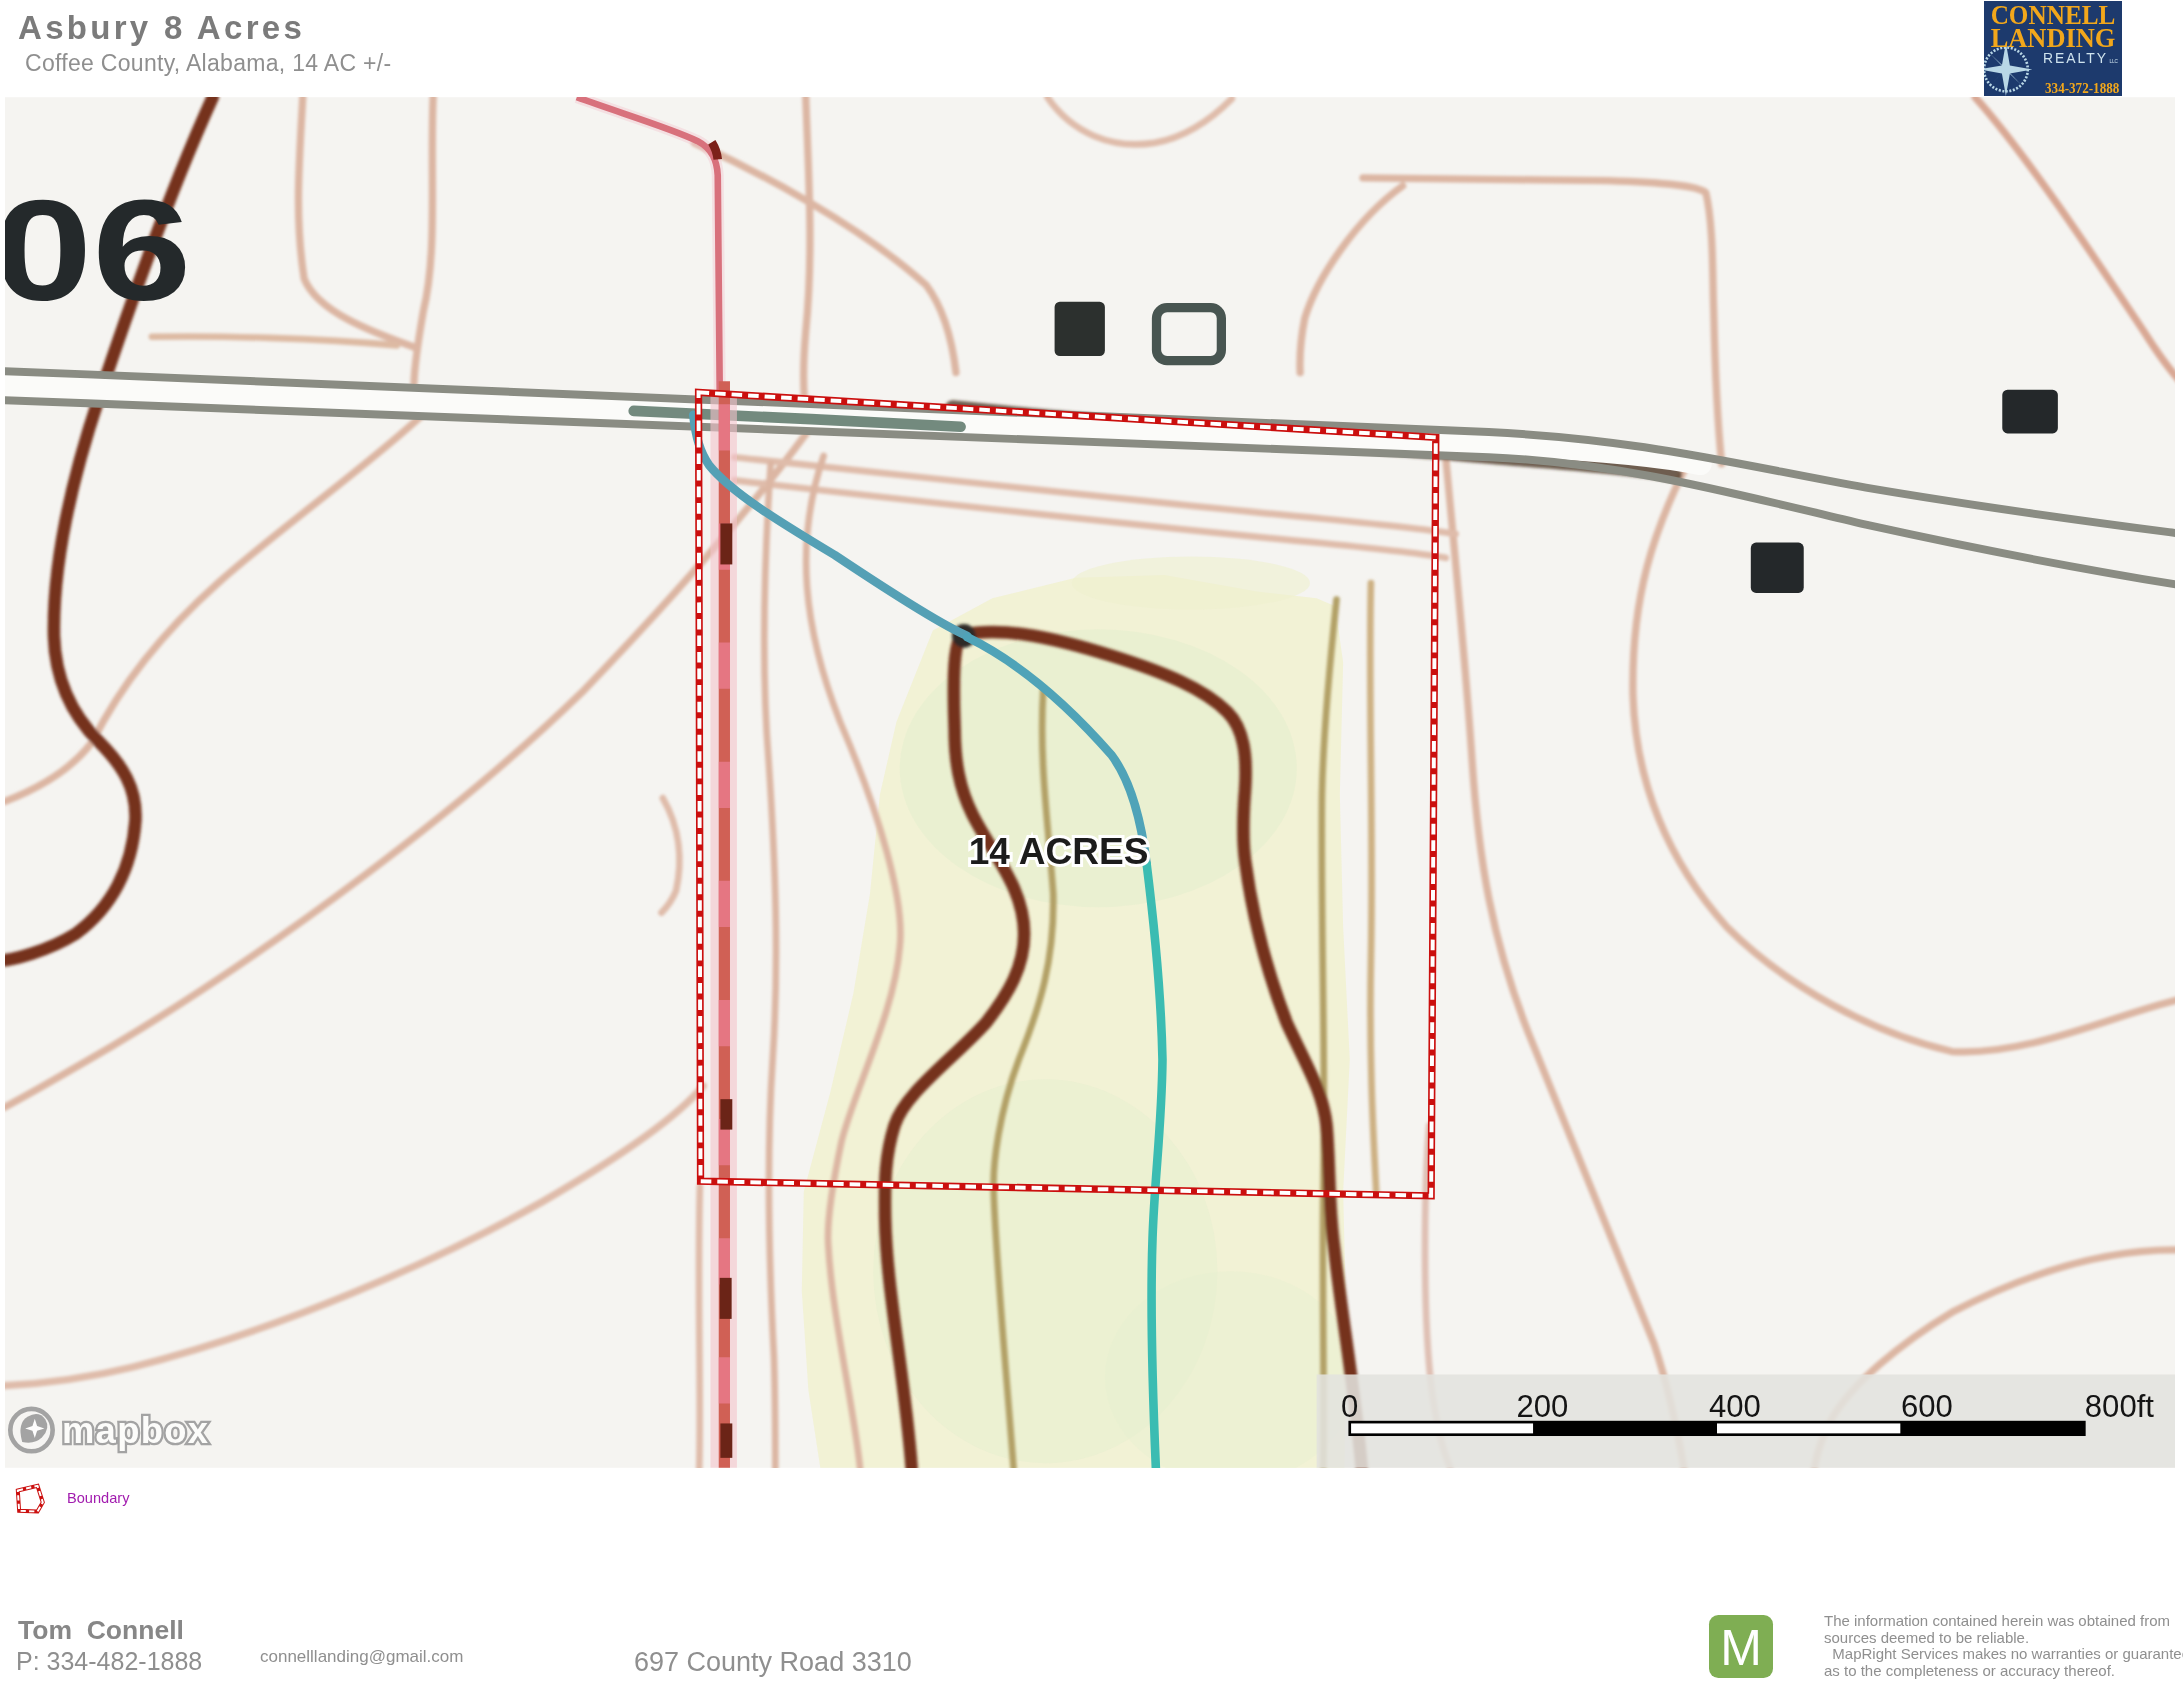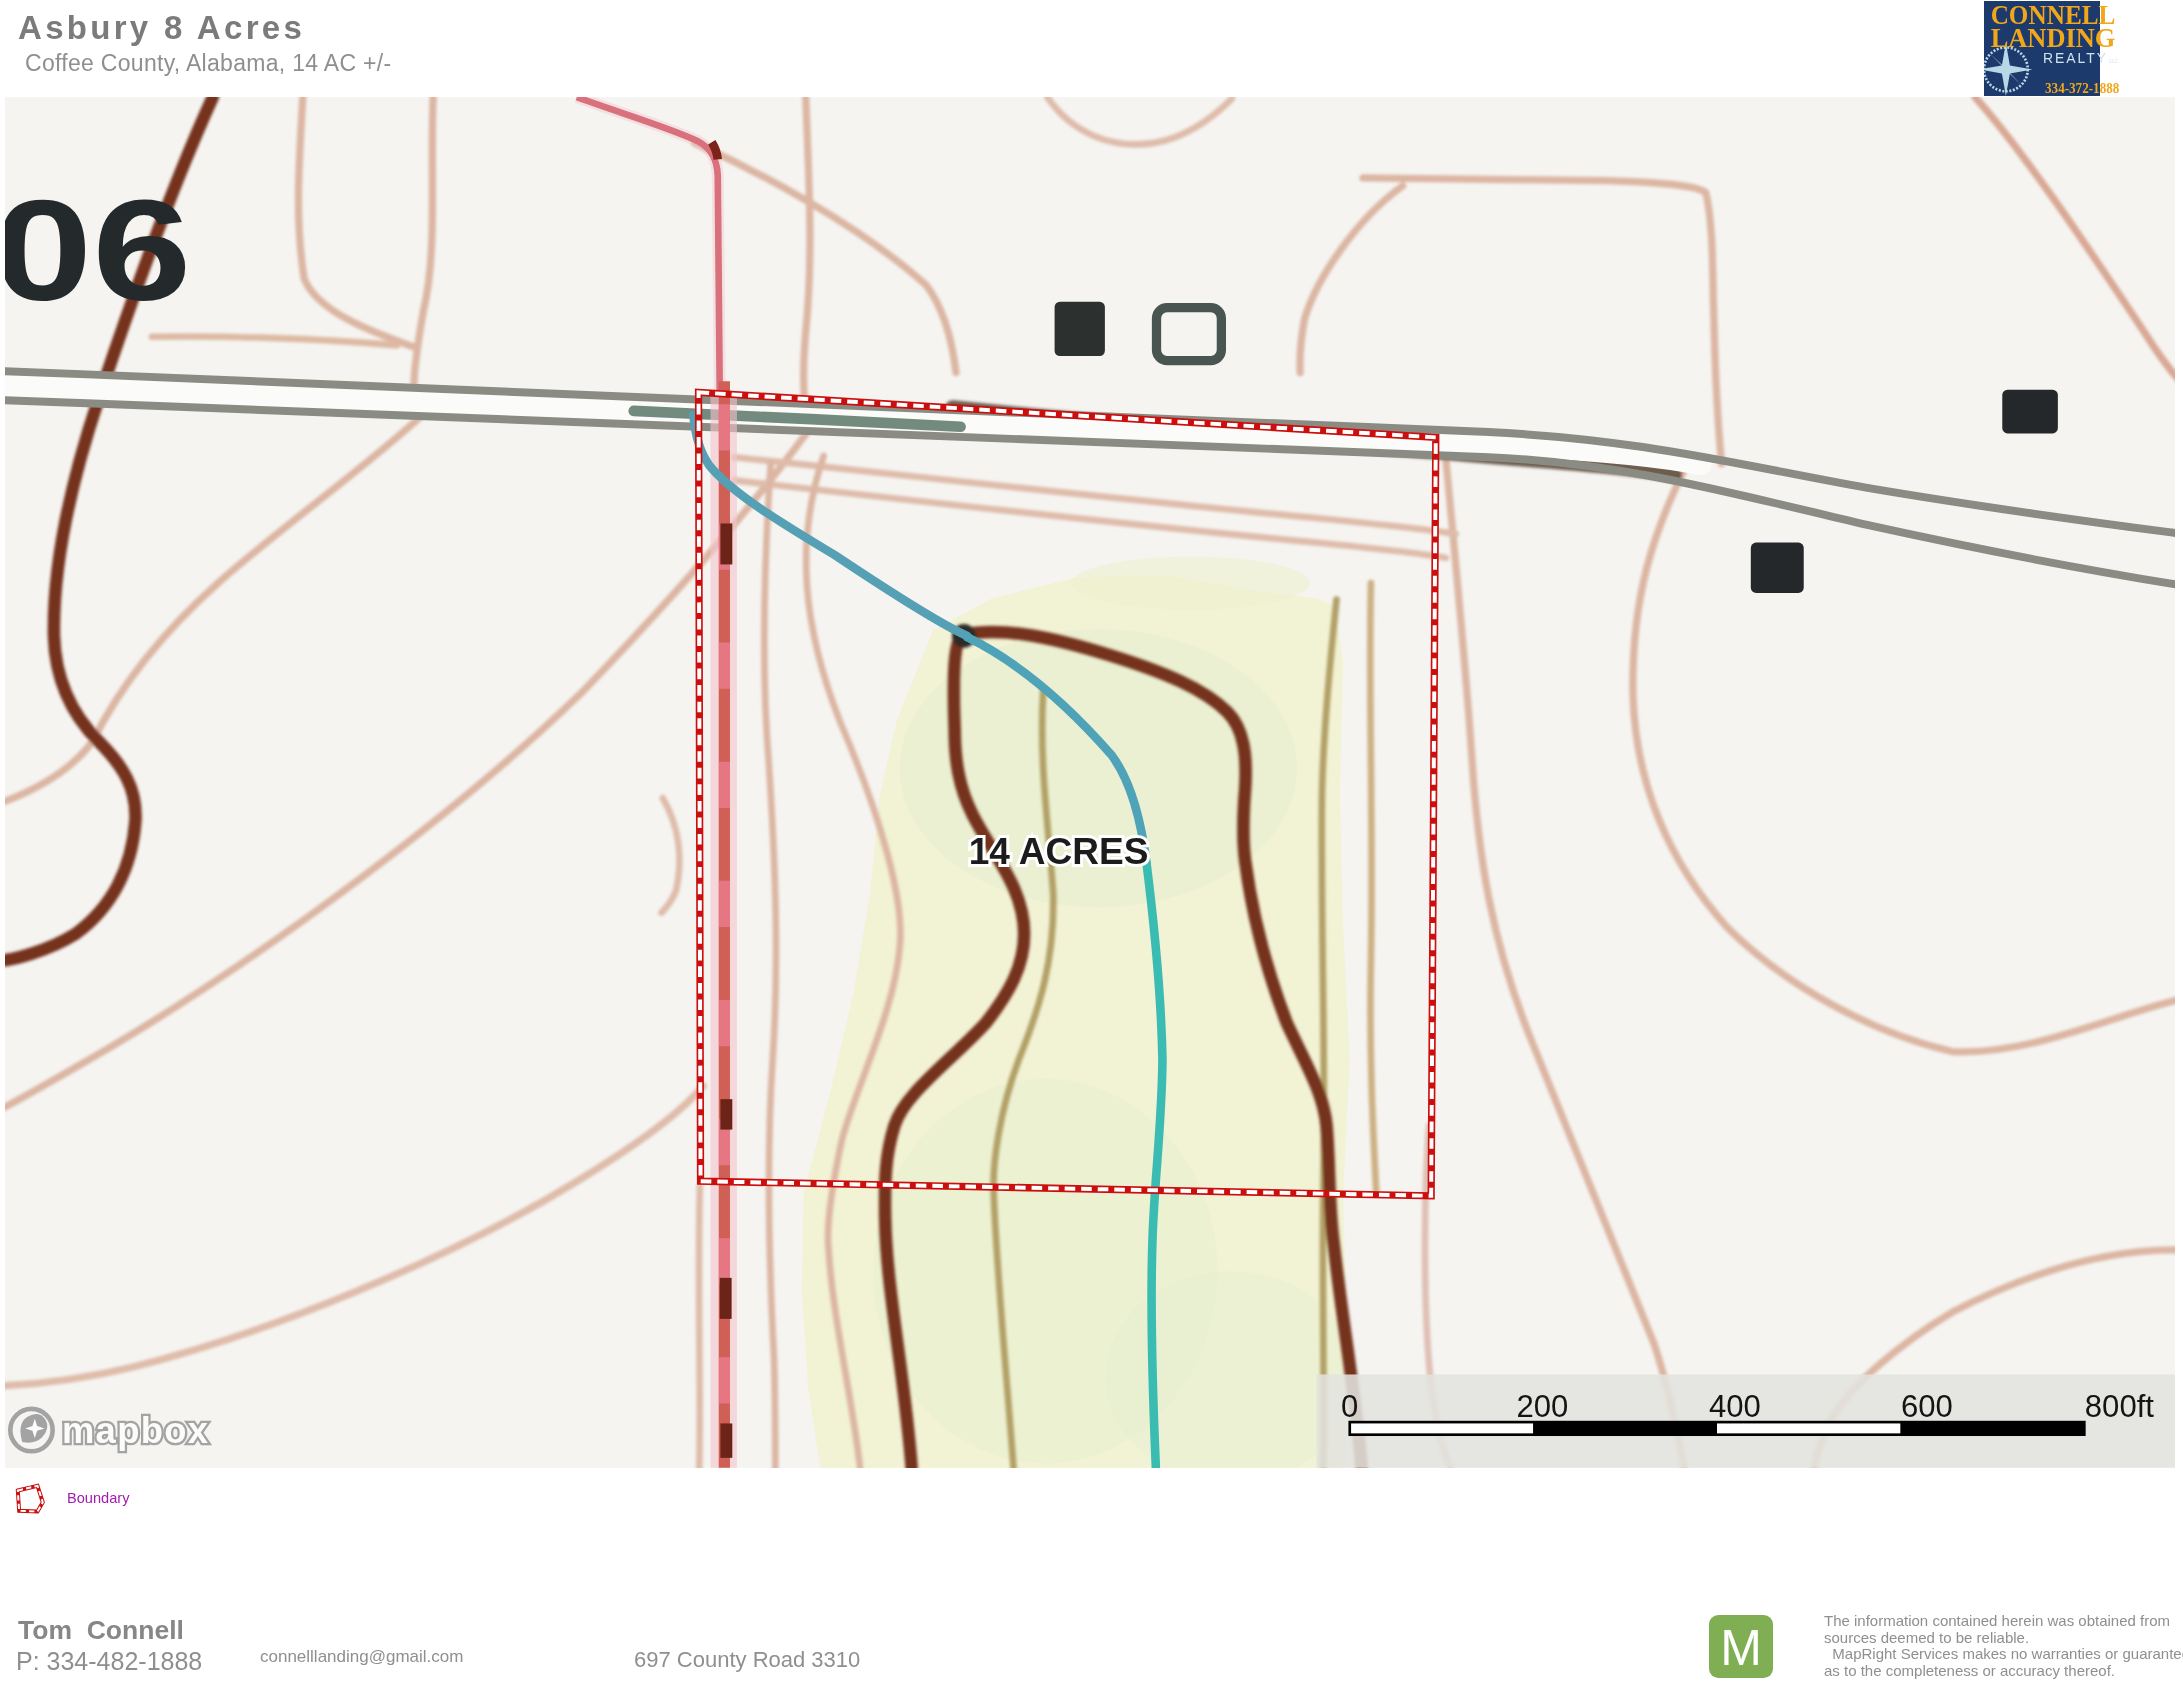--- a/index.html
+++ b/index.html
@@ -7,21 +7,21 @@
        font-family:"Liberation Sans", sans-serif;overflow:hidden;}
   .abs{position:absolute;}
 </style>
 </head>
 <body>
 
 <div class="abs" style="left:18px;top:9.3px;font-size:33px;font-weight:bold;color:#7b7b7b;letter-spacing:3.3px;">Asbury 8 Acres</div>
 
 <div class="abs" style="left:25px;top:50px;font-size:23px;color:#8f8f8f;letter-spacing:0.3px;">Coffee County, Alabama, 14 AC +/-</div>
 
-<div class="abs" style="left:1984px;top:1.3px;width:116px;height:95px;background:#1d3a6d;">
+<div class="abs" style="left:1984px;top:1.3px;width:138px;height:95px;background:#1d3a6d;">
 <svg width="138" height="95" viewBox="0 0 208 143">
 
   <g fill="#b9d7e6" stroke="none">
     <circle cx="33" cy="103" r="33" fill="none" stroke="#b9d7e6" stroke-width="4" stroke-dasharray="3 2.4"></circle>
     <path d="M33,63 L39,97 L73,103 L39,109 L33,143 L27,109 L-7,103 L27,97 Z"></path>
     <path d="M10,80 L30,99 L56,126 L36,107 Z"></path>
     <path d="M56,80 L37,99 L10,126 L29,107 Z"></path>
   </g>
 
   <text x="104" y="35" font-family="Liberation Serif, serif" font-size="40" font-weight="bold" fill="#f2a71b" text-anchor="middle" textLength="188" lengthAdjust="spacingAndGlyphs">CONNELL</text>
@@ -189,21 +189,21 @@
 <svg class="abs" style="left:0px;top:1476px;" width="79" height="46" viewBox="0 0 120 70">
   <polygon points="27,22 57,15 65,40 57,54 29,53" fill="none" stroke="#cb100f" stroke-width="6"></polygon>
   <polygon points="27,22 57,15 65,40 57,54 29,53" fill="none" stroke="#ffffff" stroke-width="3" stroke-dasharray="8 5"></polygon>
 </svg>
 
 <div class="abs" style="left:67px;top:1490px;font-size:14.6px;color:#a21caf;">Boundary</div>
 
 <div class="abs" style="left:18px;top:1615px;font-size:26.5px;font-weight:bold;color:#878787;">Tom&nbsp;&nbsp;Connell</div>
 <div class="abs" style="left:16px;top:1647px;font-size:25px;color:#8f8f8f;">P: 334-482-1888</div>
 <div class="abs" style="left:260px;top:1647px;font-size:17px;color:#8f8f8f;">connelllanding@gmail.com</div>
-<div class="abs" style="left:634px;top:1647px;font-size:22px;color:#8f8f8f;">697 County Road 3310</div>
+<div class="abs" style="left:634px;top:1647px;font-size:27px;color:#8f8f8f;">697 County Road 3310</div>
 
 <div class="abs" style="left:1709px;top:1615px;width:64px;height:63px;background:#7fae53;border-radius:9.3px;">
   <div style="position:absolute;left:0;top:0;width:64px;height:63px;color:#ffffff;font-size:50px;font-weight:400;text-align:center;line-height:66px;">M</div>
 </div>
 
 <div class="abs" style="left:1824px;top:1613px;font-size:15px;line-height:16.5px;color:#8f8f8f;white-space:pre;">The information contained herein was obtained from
 sources deemed to be reliable.
   MapRight Services makes no warranties or guarantees
 as to the completeness or accuracy thereof.</div>
 

